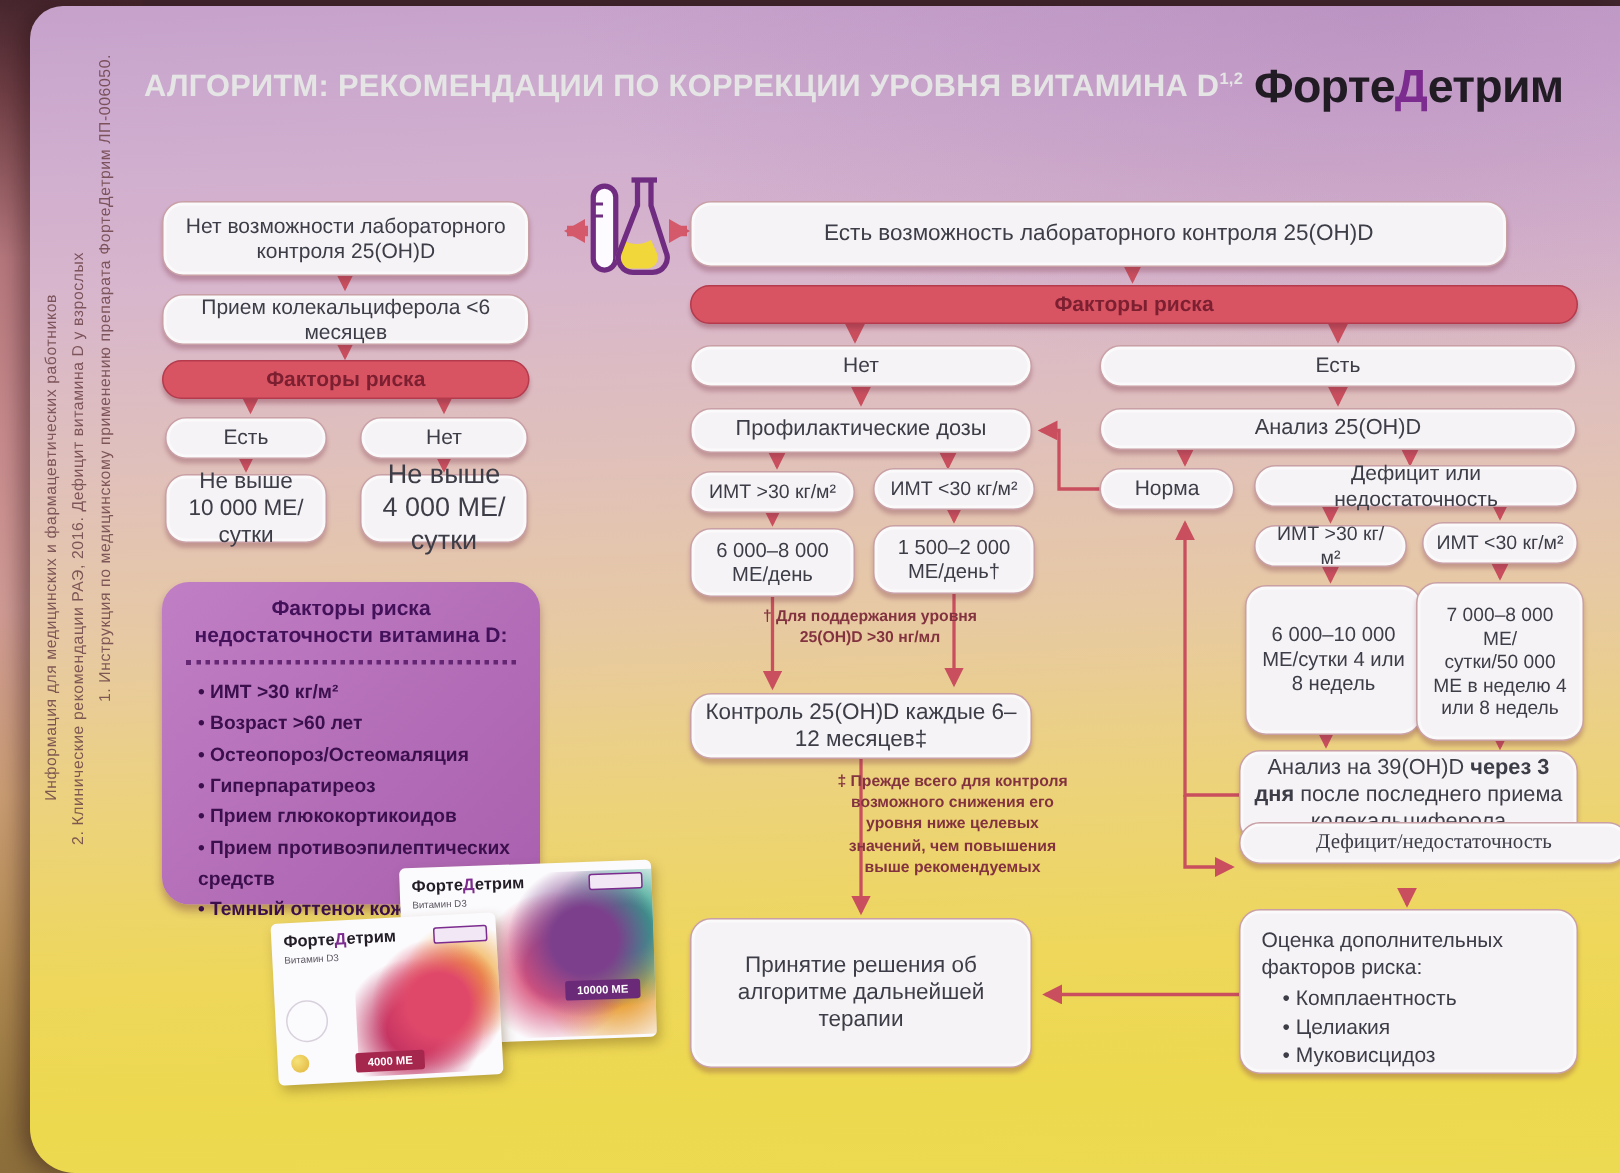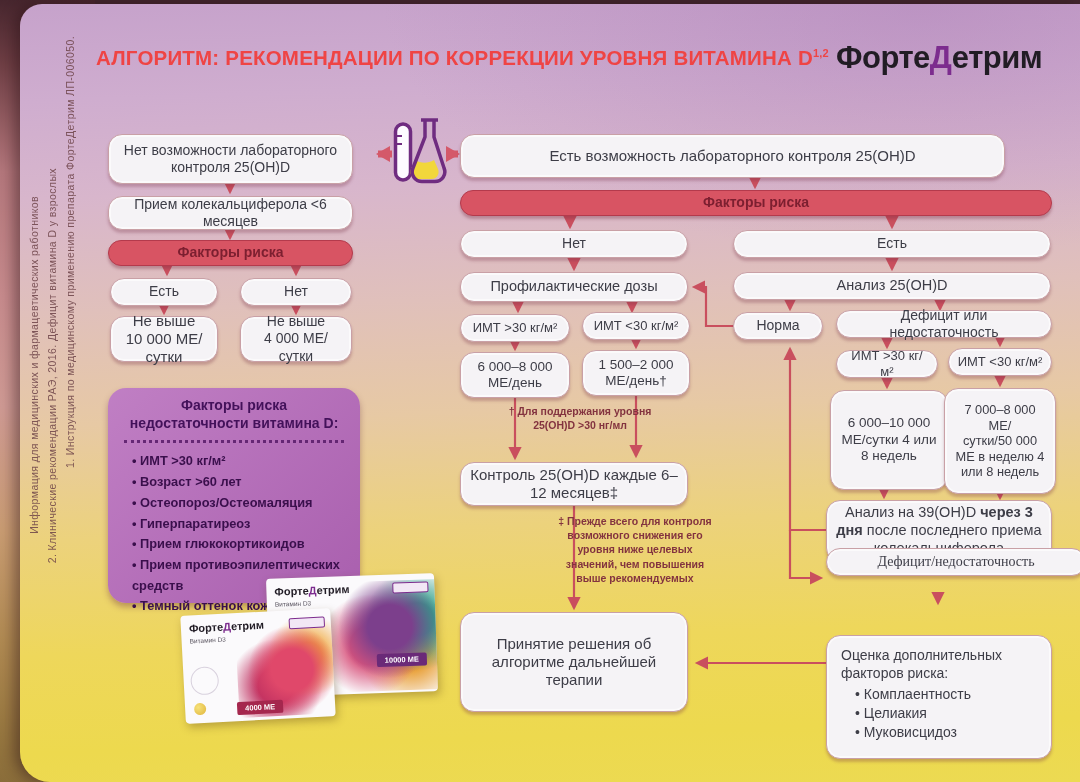--- a/index.html
+++ b/index.html
@@ -13,41 +13,41 @@
         background-image:radial-gradient(900px 420px at 85% 0%,rgba(168,120,180,.40),transparent 60%),
           linear-gradient(178deg,#c6a2cb 0%,#cfadcf 12%,#d8b6cc 24%,#e0c0bb 38%,#e7c9a4 52%,
                           #ecd27c 66%,#eed75b 80%,#edd94e 92%,#ecda52 100%);
         box-shadow:-6px 0 14px rgba(40,15,20,.45);}
   .vref{position:absolute;writing-mode:vertical-rl;transform:rotate(180deg);
         font-size:10.5px;color:#6d4348;letter-spacing:.4px;white-space:nowrap;opacity:.85;}
   .vr1{left:64px;top:36px;}
   .vr2{left:46px;top:168px;}
   .vr3{left:28px;top:196px;}
   .title{position:absolute;left:96px;top:46px;width:740px;font-size:20.5px;font-weight:bold;
-         color:#ef4444;letter-spacing:.2px;}
+         color:#e5e5e5;letter-spacing:.2px;}
   .title .sup{font-size:11px;vertical-align:super;}
   .logo{position:absolute;left:836px;top:40px;font-size:31px;font-weight:800;color:#211c24;
         letter-spacing:-.5px;}
   .logo .d{color:#7c2c8e;}
   .box{position:absolute;box-sizing:border-box;background:#f5f3f6;border:1px solid #c9a0a6;
        border-radius:14px;box-shadow:0 3px 3px rgba(120,50,70,.30), inset 0 0 0 2px rgba(255,255,255,.55);
        display:flex;align-items:center;justify-content:center;flex-direction:column;
        text-align:center;color:#3d3d47;font-size:14px;line-height:1.22;padding:3px 8px;}
   .red{background:#d85463;border-color:#b43a4c;color:#7c1f30;font-weight:bold;
        box-shadow:0 3px 3px rgba(120,40,60,.35);}
   .note{position:absolute;box-sizing:border-box;text-align:center;font-size:10.5px;font-weight:bold;
         color:#83333f;line-height:1.35;}
   
   .L1{left:108px;top:134px;width:245px;height:50px;}
   .L2{left:108px;top:196px;width:245px;height:34px;}
   .L3{left:108px;top:240px;width:245px;height:26px;border-radius:13px;}
   .L4{left:110px;top:278px;width:108px;height:28px;}
   .L5{left:240px;top:278px;width:112px;height:28px;}
   .L6{left:110px;top:316px;width:108px;height:46px;font-size:15px;}
-  .L7{left:240px;top:316px;width:112px;height:46px;font-size:14px;}
+  .L7{left:240px;top:316px;width:112px;height:46px;font-size:18px;}
   
   .RB{position:absolute;left:108px;top:388px;width:252px;height:215px;box-sizing:border-box;
       background:linear-gradient(135deg,#c07fc4,#a95fae);border-radius:18px;
       box-shadow:0 4px 6px rgba(90,30,60,.35);padding:8px 14px 10px 14px;z-index:1;}
   .RB .rb-title{font-size:14px;font-weight:bold;color:#43115a;text-align:center;line-height:1.3;}
   .RB .dots{border-top:3px dotted #571a68;margin:8px 2px 8px 2px;opacity:.85;}
   .RB ul{margin:0;padding:0 0 0 10px;list-style:none;}
   .RB li{font-size:12.8px;font-weight:bold;color:#3a0f4c;line-height:1.62;}
   .RB li::before{content:"•  ";}
   
@@ -67,22 +67,22 @@
   
   .R1{left:733px;top:272px;width:318px;height:28px;font-size:14.5px;}
   .R2{left:733px;top:312px;width:90px;height:28px;}
   .R3{left:836px;top:310px;width:216px;height:28px;}
   .R4{left:836px;top:350px;width:102px;height:28px;font-size:13px;}
   .R5{left:948px;top:348px;width:104px;height:28px;font-size:13px;}
   .R6{left:830px;top:390px;width:118px;height:100px;font-size:13.5px;}
   .R7{left:944px;top:388px;width:112px;height:106px;font-size:12.8px;}
   .R8{left:826px;top:500px;width:226px;height:62px;font-size:14.5px;}
   .R9{left:826px;top:548px;width:260px;height:28px;font-family:Liberation Serif, serif;}
-  .R10{left:826px;top:606px;width:226px;height:124px;align-items:flex-start;text-align:left;
-       padding:10px 10px 8px 14px;font-size:14px;justify-content:flex-start;margin-top:29px;}
+  .R10{left:826px;top:606px;width:226px;height:110px;align-items:flex-start;text-align:left;
+       padding:10px 10px 8px 14px;font-size:14px;justify-content:flex-start;}
   .R10 .xr-title{font-weight:normal;line-height:1.3;}
   .R10 ul{margin:3px 0 0 14px;padding:0;list-style:none;}
   .R10 li::before{content:"• ";}
   .R10 li{line-height:1.35;}
   .wires{position:absolute;left:0;top:0;z-index:0;}
   .flask{position:absolute;left:392px;top:114px;z-index:1;}
   
   .pack{position:absolute;box-sizing:border-box;background:#fbfafc;border-radius:4px;
         box-shadow:2px 4px 8px rgba(90,60,20,.35);overflow:hidden;}
   .pack-big{left:268px;top:576px;width:168px;height:118px;transform:rotate(-2deg);z-index:2;}

